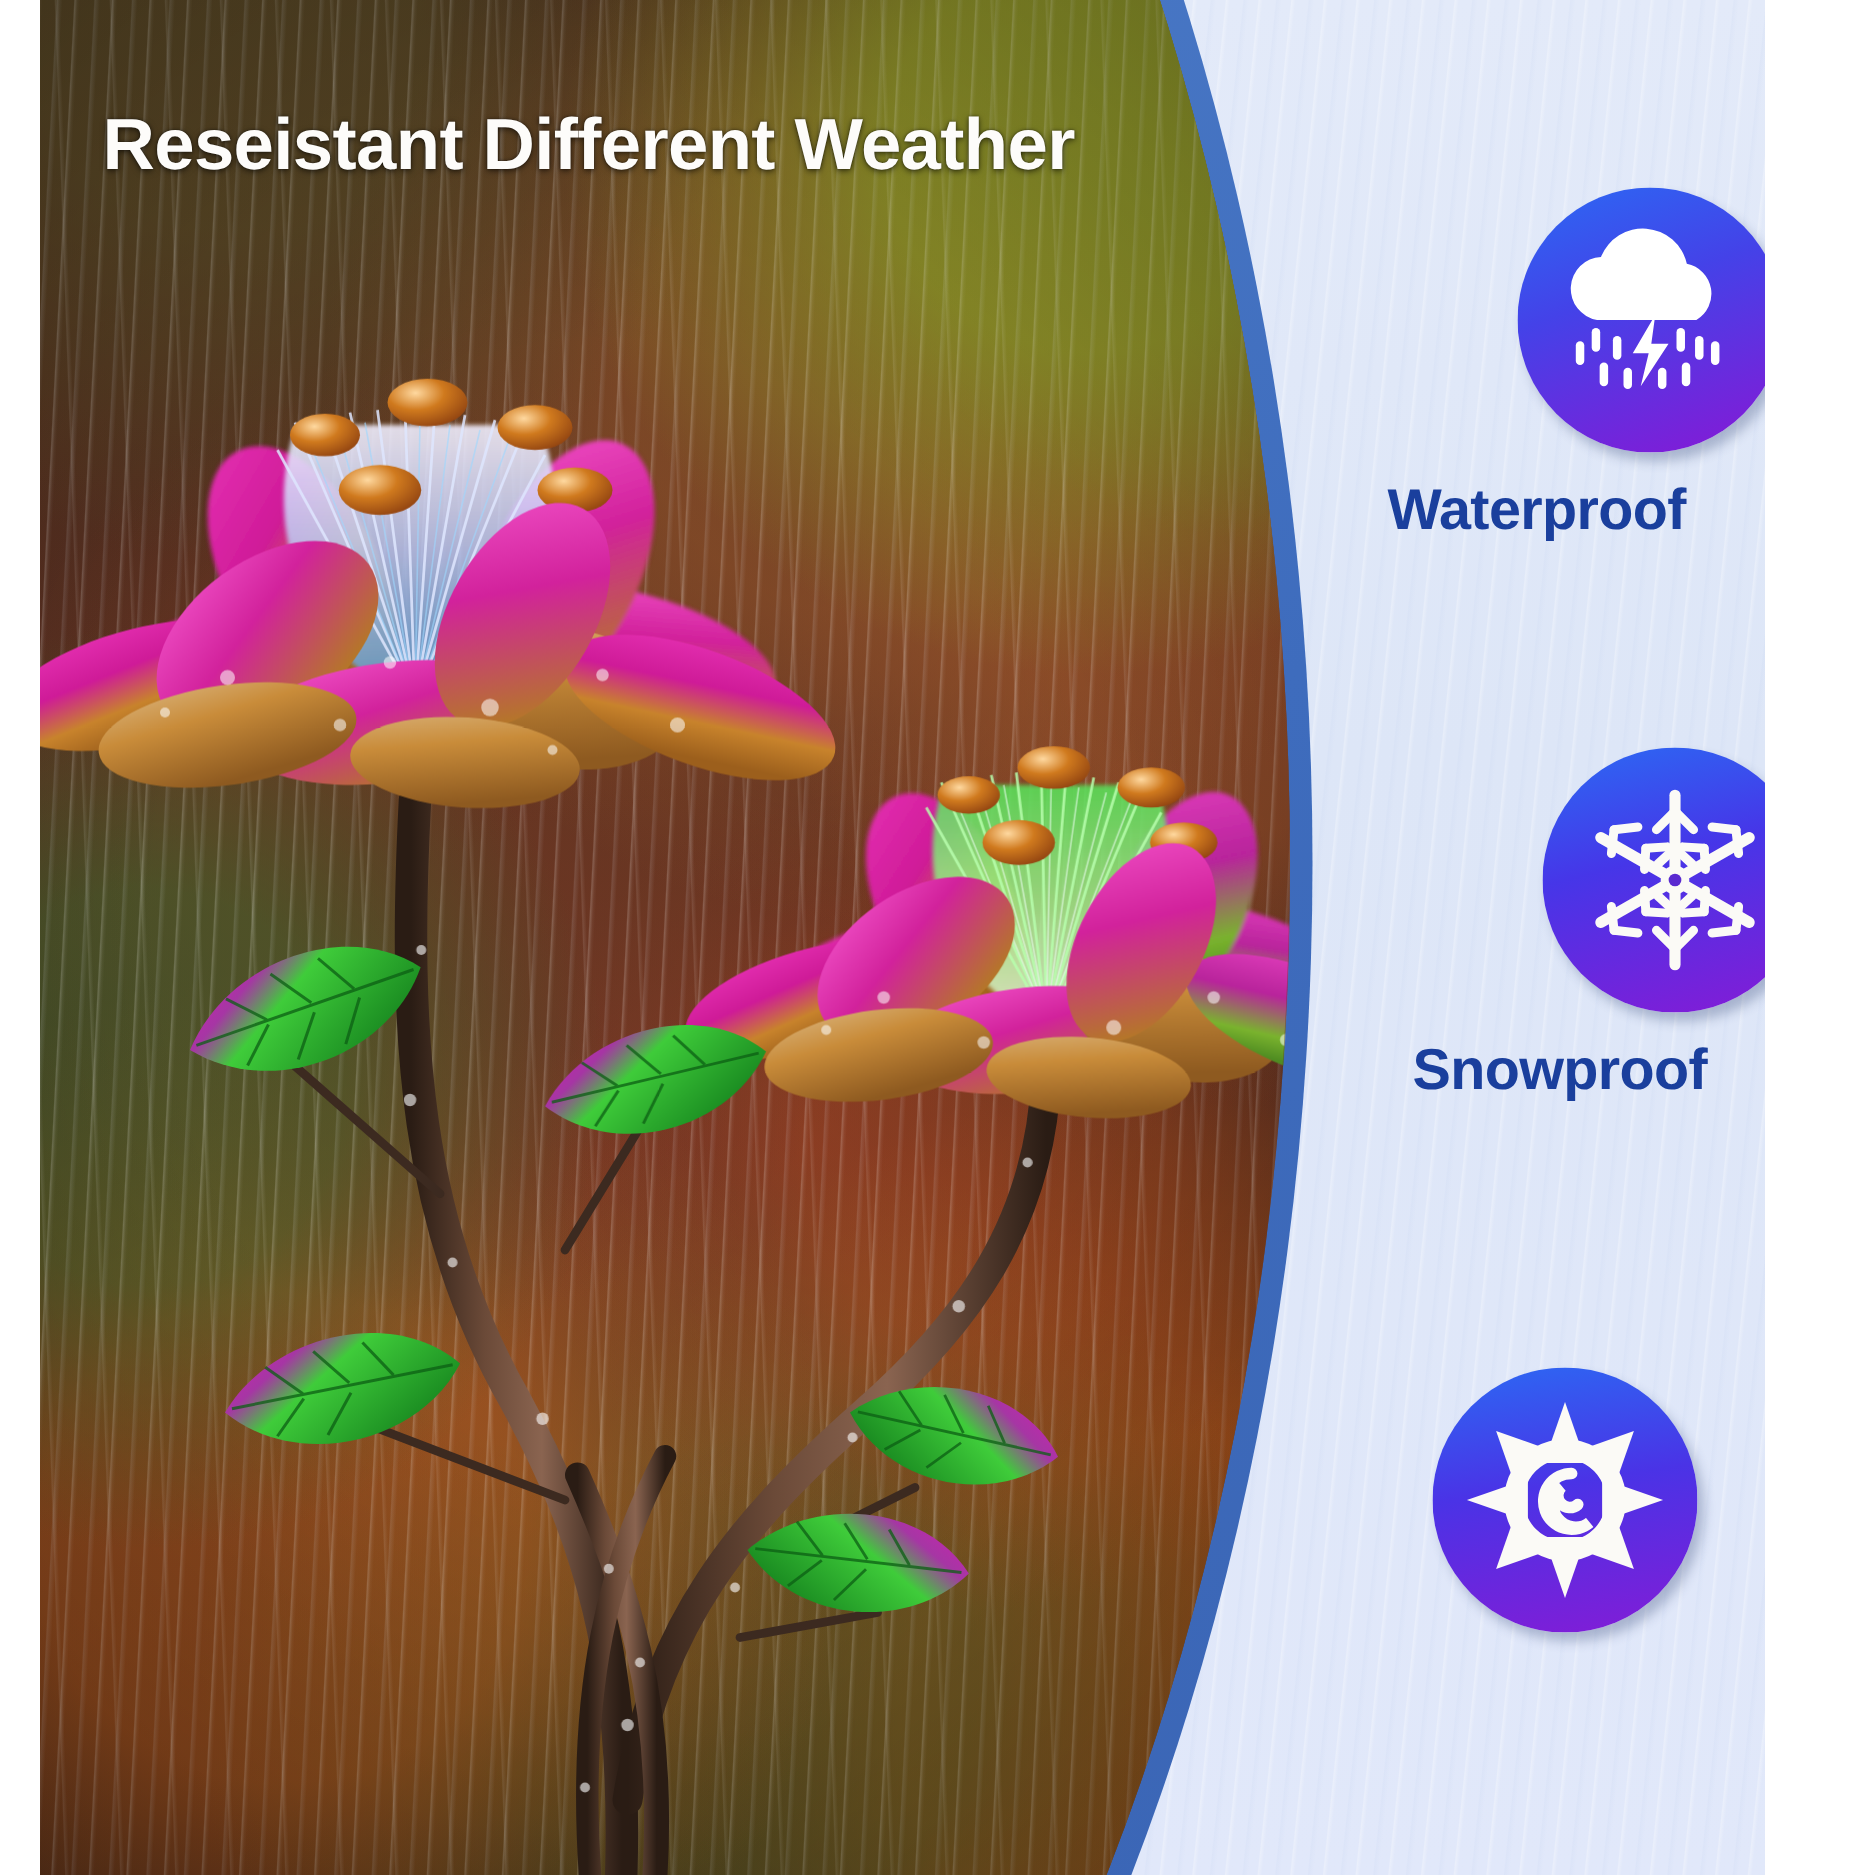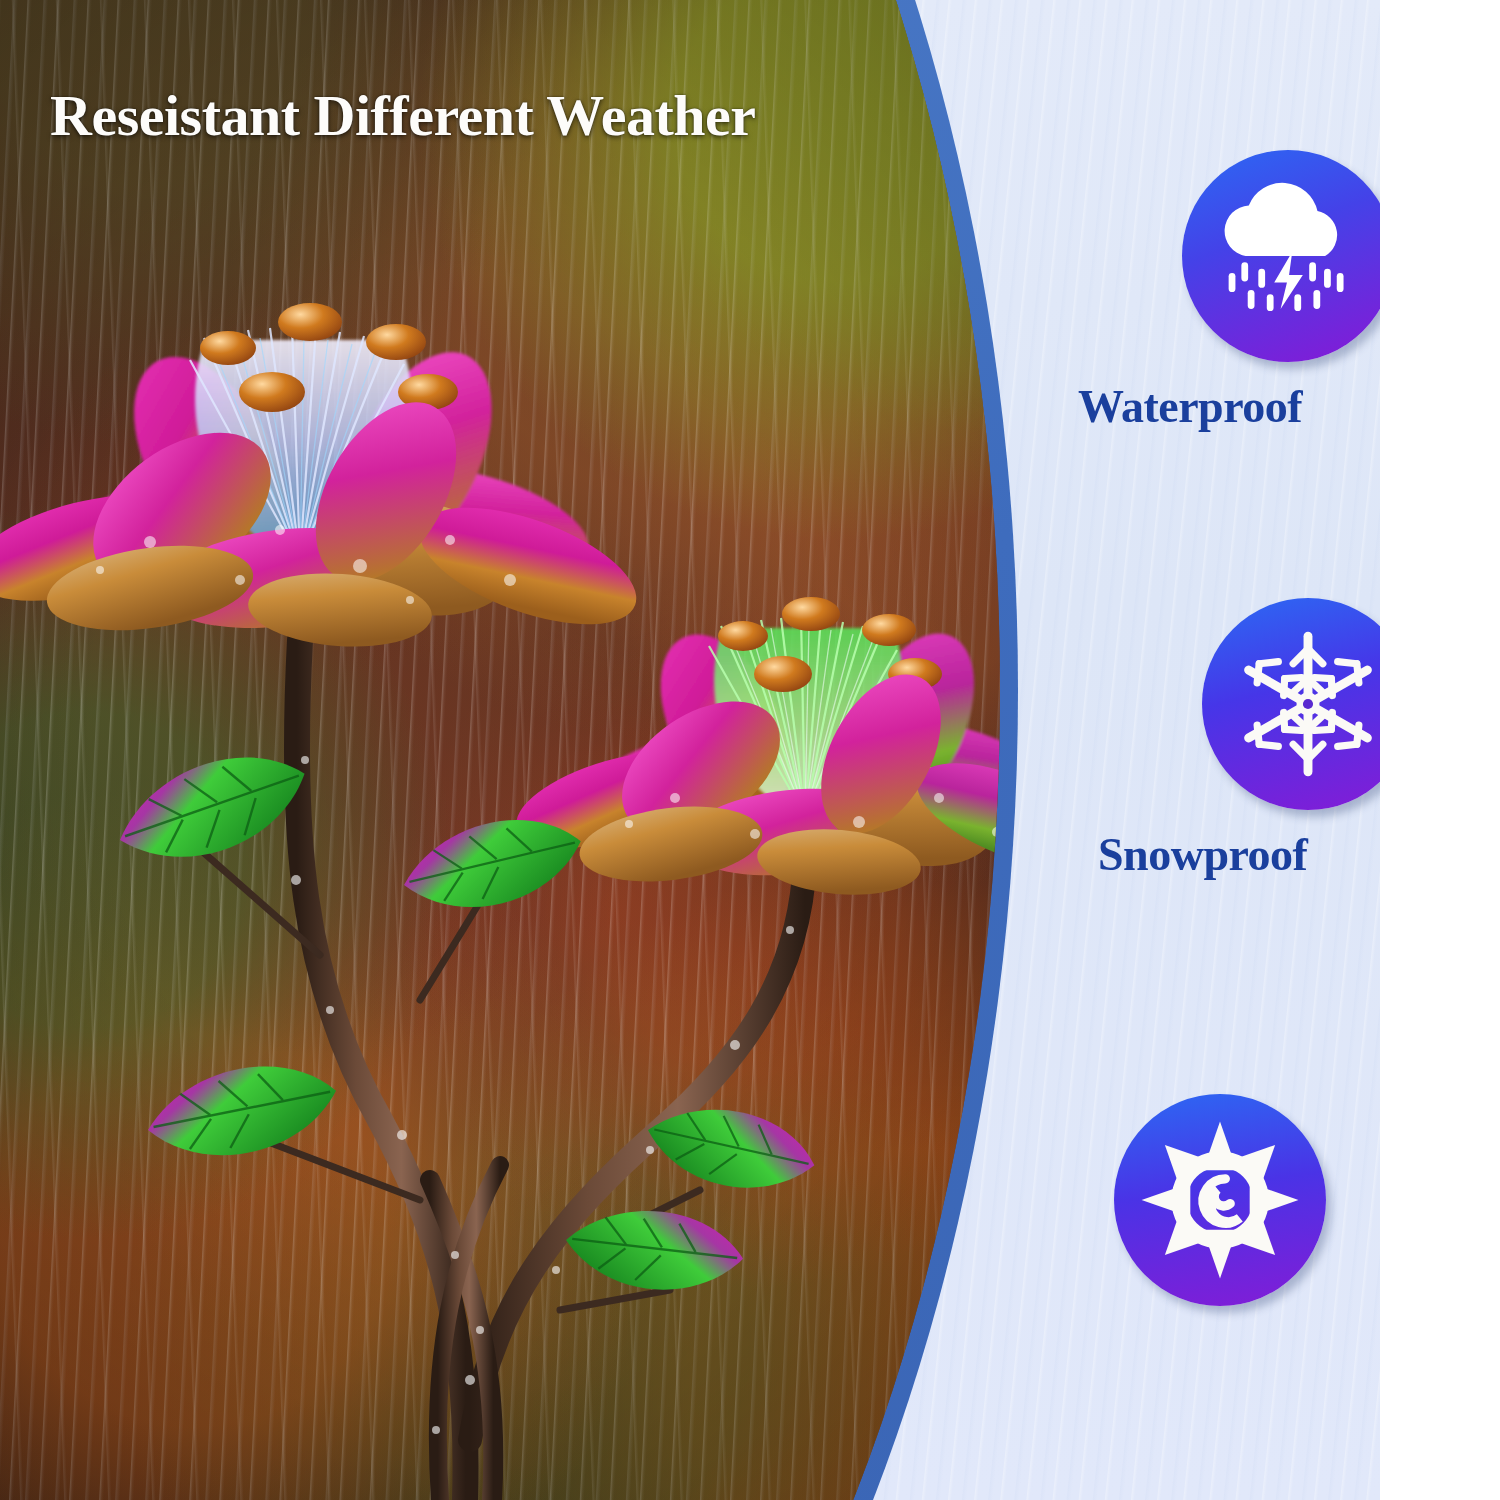--- a/index.html
+++ b/index.html
@@ -6,22 +6,23 @@
   html, body {
     margin: 0;
     padding: 0;
     background: #ffffff;
   }
   #stage {
     position: relative;
     width: 1380px;
     height: 1500px;
     overflow: hidden;
-    font-family: Liberation Serif, serif;
+    font-family: Liberation Sans, sans-serif;
     background: #dfe7f8;
+    margin-left: 32px;
   }
 
   
   #panel-bg {
     position: absolute;
     inset: 0;
     background:
       linear-gradient(100deg, rgba(255,255,255,0.55) 0%, rgba(255,255,255,0) 45%),
       linear-gradient(180deg, #e3eaf9 0%, #dde6f7 40%, #e1e8fa 100%);
   }

